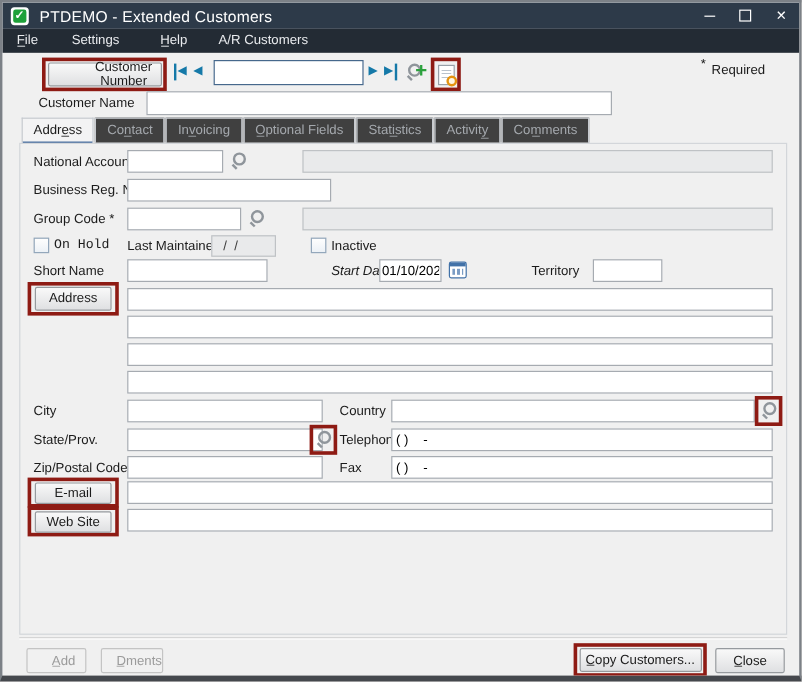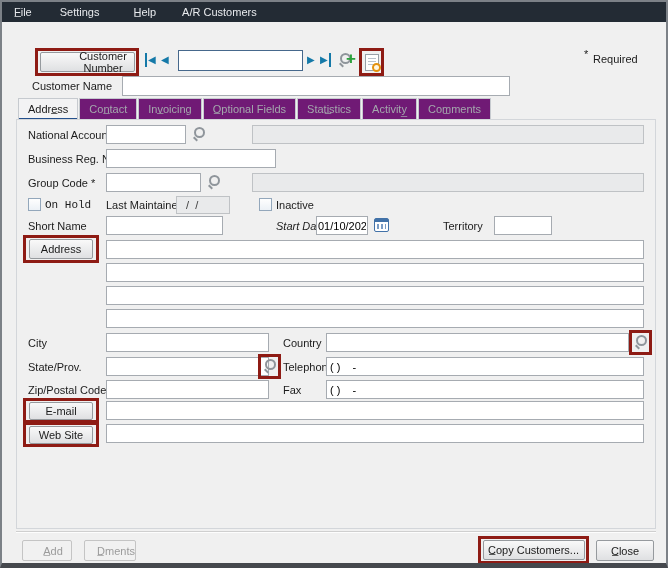--- a/index.html
+++ b/index.html
@@ -48,34 +48,47 @@
       background:repeating-linear-gradient(to bottom,#b9c2cc 0 1px,transparent 1px 3px);}
   .icon-drill::after{content:"";position:absolute;right:-3px;bottom:-2px;width:5px;height:5px;
       border:2px solid #e5920e;border-radius:50%;background:#fff6e2;}
   
   .icon-cal{position:absolute;width:15px;height:14px;border:1px solid #4272a8;border-radius:2px;background:#fff;box-sizing:border-box;cursor:pointer;}
   .icon-cal::before{content:"";position:absolute;left:0;right:0;top:0;height:3px;background:#4272a8;}
   .icon-cal::after{content:"";position:absolute;left:2px;right:2px;top:5px;bottom:2px;
       background:repeating-linear-gradient(to right,#7a9cc4 0 2px,transparent 2px 4px);}
   
   .tabstrip{position:absolute;left:16px;top:96px;display:flex;height:21px;}
-  .tab{position:relative;padding:4px 9px 0 9px;background:#701a75;border:1px solid #c6cacf;border-bottom:none;
+  .tab{position:relative;padding:4px 9px 0 9px;background:#404040;border:1px solid #c6cacf;border-bottom:none;
        margin-right:1px;color:#a4a8ad;cursor:pointer;box-sizing:border-box;height:21px;}
   .tab.active{background:#f3f3f4;color:#1b1b1b;}
   .tab.active::after{content:"";position:absolute;left:0;right:0;bottom:-2px;height:3px;background:#24508c;}
   .tabpage{position:absolute;left:14px;top:117px;width:640px;height:410px;border:1px solid #d3d6da;
            background:#f0f0f0;box-sizing:border-box;}
   .hsep{position:absolute;left:14px;top:529px;width:640px;height:0;border-top:1px solid #cfcfcf;border-bottom:1px solid #fdfdfd;}
   .req-ast{position:absolute;font-size:11px;color:#1b1b1b;}
 </style>
 </head>
 <body>
 
 <div class="window">
 
+  <div class="titlebar">
+    <span class="appicon"></span>
+    <span class="title">PTDEMO - Extended Customers</span>
+    <span class="winctls">
+      <span class="winctl">
+          <span class="ic-min"></span>
+        </span>
+      <span class="winctl">
+          <span class="ic-max"></span>
+        </span>
+      <span class="winctl ic-close"></span>
+    </span>
+  </div>
 
   <div class="menubar">
     <span class="menuitem">F̲ile</span>
     <span class="menuitem" style="margin-left:8px;">Settings</span>
     <span class="menuitem" style="margin-left:14px;">H̲elp</span>
     <span class="menuitem" style="margin-left:6px;">A/R Customers</span>
   </div>
 
   <div class="redbox" style="left:33px;top:46px;width:104px;height:28px;">
     <button class="btn" style="width:95px;height:20px;padding-left:32px;">Customer Number</button>

